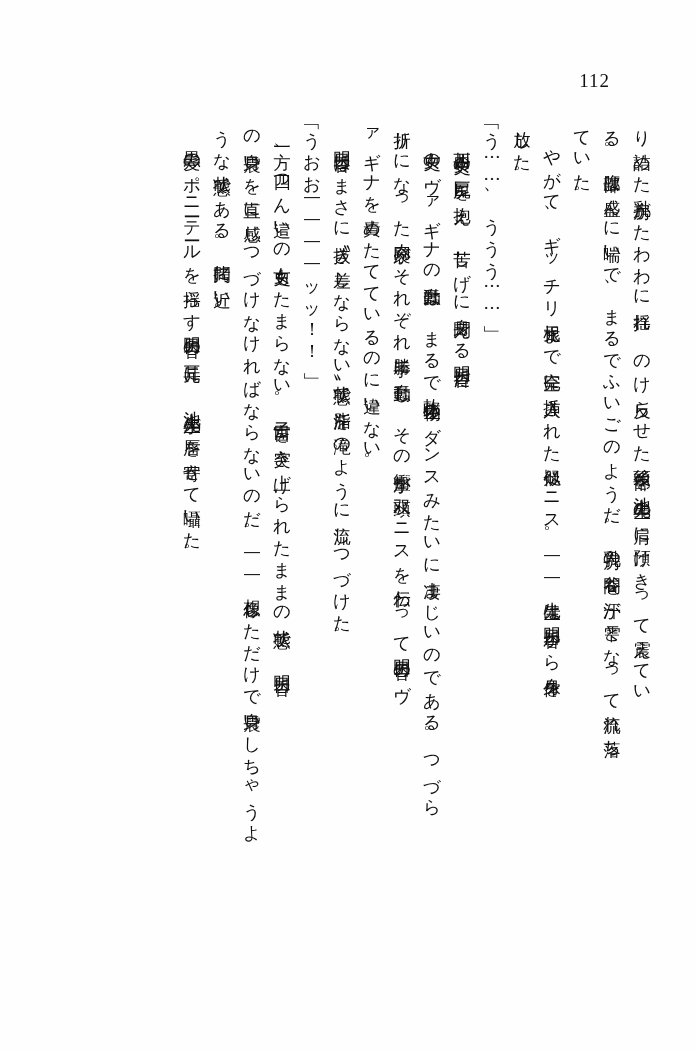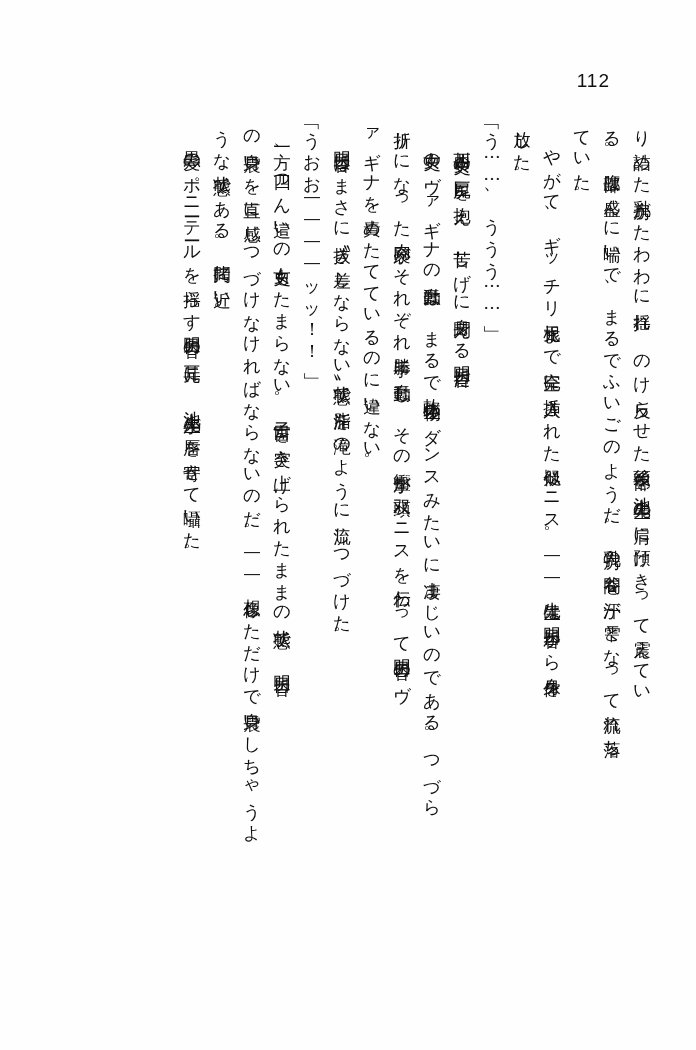--- a/index.html
+++ b/index.html
@@ -20,21 +20,21 @@
     position: absolute;
     inset: 0;
     background: #fefefe;
   }
 
   
   .page-number {
     position: absolute;
     top: 70px;
     right: 86px;
-    font-family: Liberation Sans, sans-serif;
+    font-family: Liberation Serif, serif;
     font-size: 19px;
     letter-spacing: 1px;
     color: #111;
   }
 
   
   .text-block {
     position: absolute;
     top: 118px;
     right: 46px;

